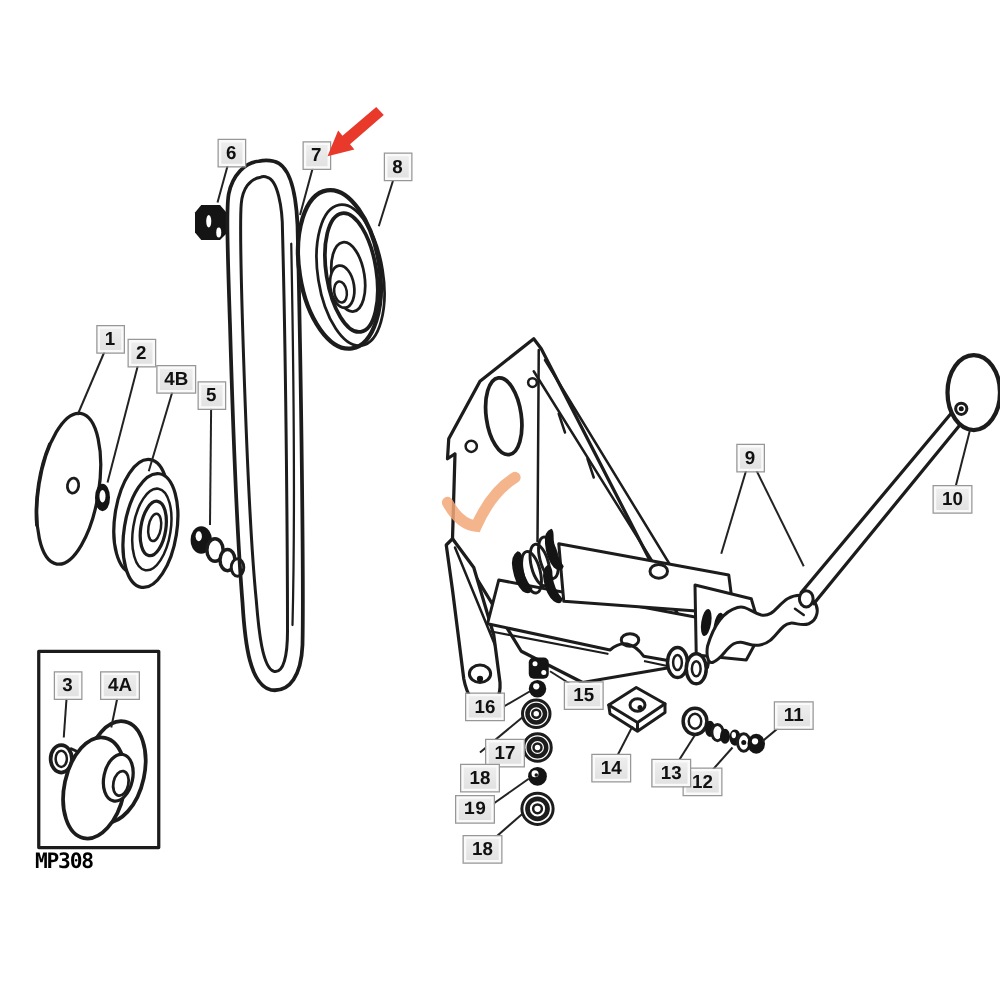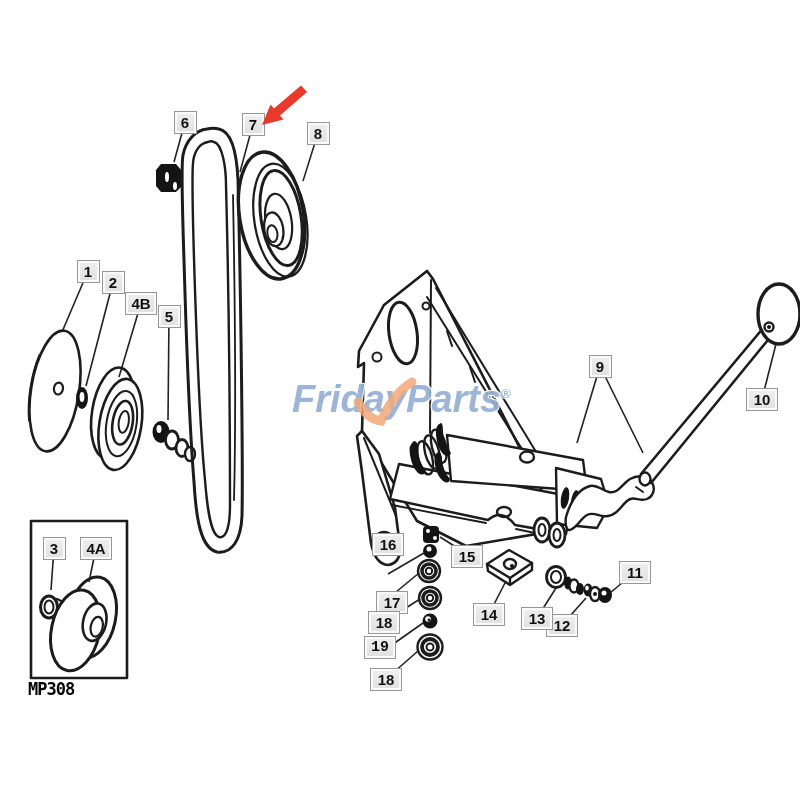--- a/index.html
+++ b/index.html
@@ -194,21 +194,20 @@
       <path class="ln" stroke-width="2" d="M 64 602 C 66 606 66 614 64 619"></path>
       <g transform="rotate(12 84 624)">
         <ellipse class="ln fw" cx="90" cy="616" rx="24" ry="41" stroke-width="3"></ellipse>
         <ellipse class="ln fw" cx="77" cy="632" rx="24" ry="41" stroke-width="3"></ellipse>
         <ellipse class="ln fw" cx="94" cy="620" rx="11.5" ry="19" stroke-width="2.6"></ellipse>
         <ellipse class="ln" cx="97" cy="624" rx="6" ry="10" stroke-width="2.2"></ellipse>
       </g>
     </g>
   </svg>
 
-  <div id="watermark" style="color: rgb(149, 175, 211);"><span>Friday</span><span>Parts</span><sup>®</sup></div>
   <svg id="swoosh" width="800" height="800" viewBox="0 0 800 800">
     <path id="swooshPath" d="M 358 402 C 364 413 372 420 381 421 C 389 403 399 390 412 382" fill="none" stroke-width="9" stroke-linecap="round" opacity="0.85" stroke="#f2a878"></path>
   </svg>
 
   <svg id="leaders" width="800" height="800" viewBox="0 0 800 800">
       <line x1="88" y1="271" x2="62" y2="332" class="leader"></line>
       <line x1="113" y1="282" x2="86" y2="386" class="leader"></line>
       <line x1="141" y1="303" x2="119" y2="377" class="leader"></line>
       <line x1="169" y1="316" x2="168" y2="420" class="leader"></line>
       <line x1="185" y1="122" x2="174" y2="162" class="leader"></line>
@@ -244,20 +243,20 @@
     <div class="callout" style="width: 21px; left: 173.5px; top: 110.5px;">6</div>
     <div class="callout" style="width: 21px; left: 241.5px; top: 112.5px;">7</div>
     <div class="callout" style="width: 21px; left: 306.5px; top: 121.5px;">8</div>
     <div class="callout" style="width: 21px; left: 588.5px; top: 354.5px;">9</div>
     <div class="callout" style="width: 30px; left: 746px; top: 387.5px;">10</div>
     <div class="callout" style="width: 30px; left: 619px; top: 560.5px;">11</div>
     <div class="callout" style="width: 30px; left: 546px; top: 613.5px;">12</div>
     <div class="callout" style="width: 30px; left: 521px; top: 606.5px;">13</div>
     <div class="callout" style="width: 30px; left: 473px; top: 602.5px;">14</div>
     <div class="callout" style="width: 30px; left: 451px; top: 545px;">15</div>
-    <div class="callout" style="width: 30px; left: 372px; top: 533px;">16</div>
-    <div class="callout" style="width: 30px; left: 376px; top: 590.5px;">17</div>
+    <div class="callout" style="width: 30px; left: 372px; top: 554px;">16</div>
+    <div class="callout" style="width: 30px; left: 388px; top: 590.5px;">17</div>
     <div class="callout" style="width: 30px; left: 368px; top: 610.5px;">18</div>
     <div class="callout" style="width: 30px; left: 364px; top: 635.5px; font-family: Liberation Mono, monospace;">19</div>
     <div class="callout" style="width: 30px; left: 370px; top: 667.5px;">18</div>
     <div class="callout" style="width: 21px; left: 42.5px; top: 536.5px;">3</div>
     <div class="callout" style="width: 30px; left: 80px; top: 536.5px;">4A</div>
   </div>
 
 </body></html>

